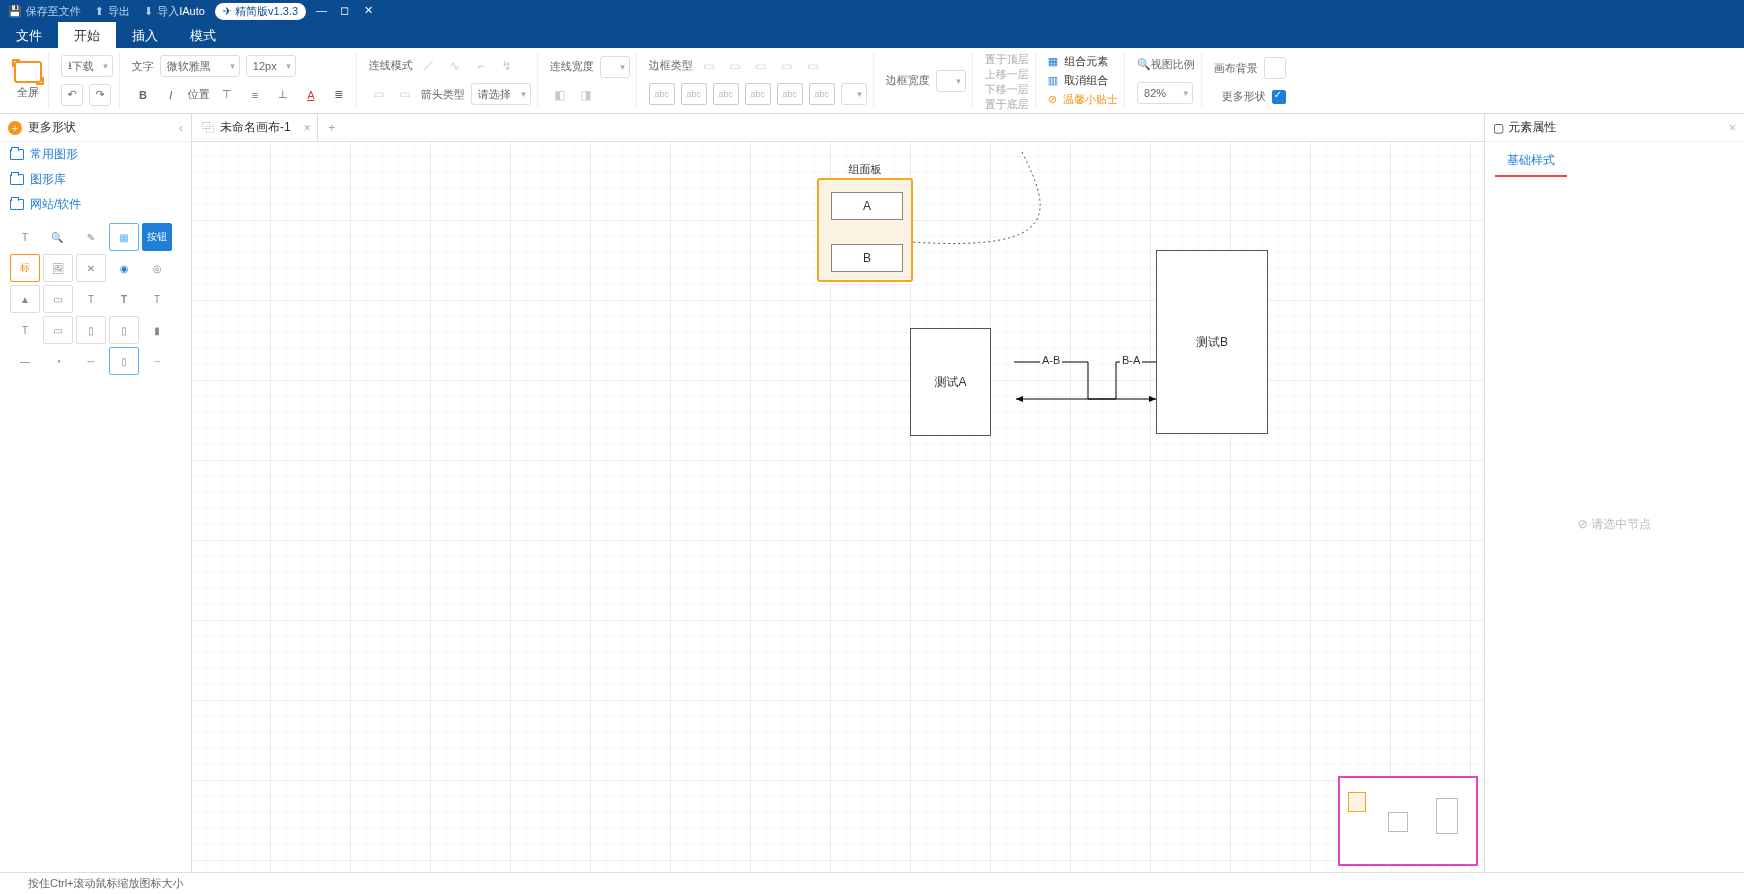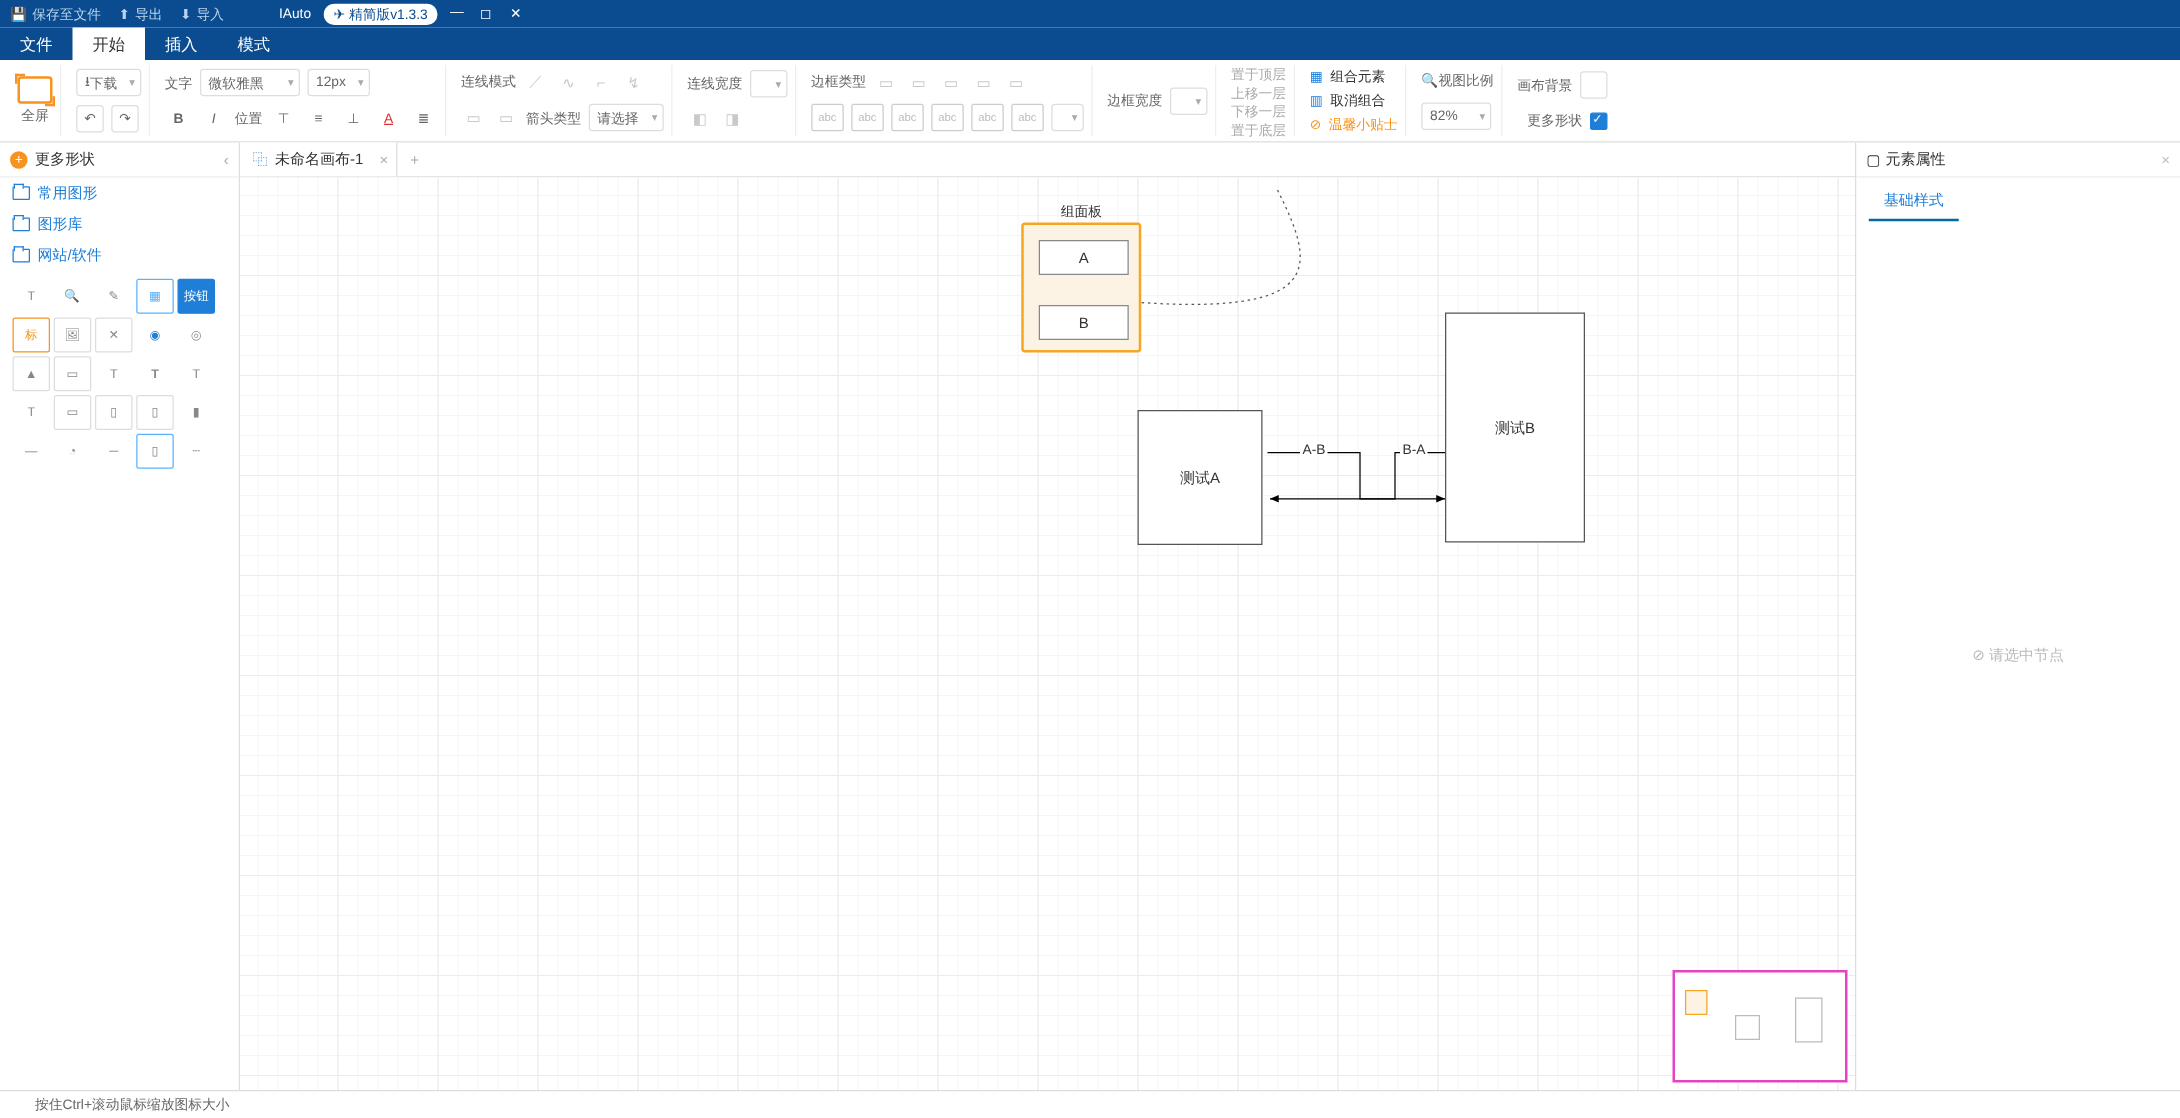--- a/index.html
+++ b/index.html
@@ -3,21 +3,21 @@
 <meta charset="utf-8">
 <style>
 * { margin:0; padding:0; box-sizing:border-box; font-family:"Microsoft YaHei","微软雅黑",sans-serif; }
 body { width:1744px; height:894px; overflow:hidden; background:#fff; font-size:12px; color:#333; }
 
 
 .titlebar { height:22px; background:#0b4b8f; color:#b8d4ee; display:flex; align-items:center; padding:0 8px; font-size:11px; }
 .titlebar .tb-left { display:flex; gap:14px; }
 .titlebar .tb-btn { display:flex; align-items:center; gap:4px; cursor:pointer; }
 .titlebar .tb-center { flex:1; text-align:center; color:#6fa8dc; }
-.titlebar .tb-right { display:flex; gap:10px; align-items:center;margin-left:44px; }
+.titlebar .tb-right { display:flex; gap:10px; align-items:center; }
 .wctrl { width:14px; height:14px; display:inline-block; }
 
 
 .menubar { height:26px; background:#0b4b8f; display:flex; align-items:flex-start; }
 .menubar .mleft { display:flex; }
 .menubar .mitem { padding:5px 16px; color:#fff; font-size:13px; cursor:pointer; }
 .menubar .mitem.active { background:#fff; color:#333; }
 .menubar .mright { margin-left:auto; display:flex; align-items:center; padding:0 10px 4px 0; gap:8px; }
 .version-pill { background:#fff; color:#0b4b8f; border-radius:10px; padding:1px 8px; font-size:11px; }
 
@@ -78,21 +78,21 @@
 .gp-item{position:absolute;border:1px solid #888;background:#fff;display:flex;align-items:center;justify-content:center;}
 .edge-label{position:absolute;font-size:11px;background:#fff;padding:0 2px;}
 svg.edges{position:absolute;inset:0;width:100%;height:100%;pointer-events:none;}
 
 .minimap{position:absolute;right:6px;bottom:6px;width:140px;height:90px;border:2px solid #e444c0;background:#fff;}
 .mm-box{position:absolute;border:1px solid #bbb;}
 
 .rightpanel { width:260px; border-left:1px solid #ddd; display:flex; flex-direction:column;}
 .rp-head{height:28px;border-bottom:1px solid #eee;display:flex;align-items:center;padding:0 8px;gap:4px;}
 .rp-close{margin-left:auto;color:#bbb;cursor:pointer;}
-.rp-tab{padding:6px 12px;color:#1e7ed8;border-bottom:2px solid #0369a1;width:fit-content;margin:4px 0 0 10px;}
+.rp-tab{padding:6px 12px;color:#1e7ed8;border-bottom:2px solid #ef4444;width:fit-content;margin:4px 0 0 10px;}
 .rp-empty{flex:1;display:flex;align-items:center;justify-content:center;color:#bbb;font-size:12px;}
 
 .statusbar{height:22px;border-top:1px solid #ddd;display:flex;align-items:center;padding:0 28px;font-size:11px;color:#666;}
 </style>
 </head>
 <body>
 
 <div class="titlebar">
   <div class="tb-left">
     <span class="tb-btn">💾 <span>保存至文件</span></span>
@@ -318,21 +318,21 @@
 
         <path d="M964,220 L924,220 L924,257 L824,257" stroke="#000" fill="none" marker-end="url(#ah)"></path>
       </svg>
 
       <div class="group-panel" style="left:625px;top:36px;width:96px;height:104px;">
         <div class="gp-title">组面板</div>
         <div class="gp-item" style="left:12px;top:12px;width:72px;height:28px;">A</div>
         <div class="gp-item" style="left:12px;top:64px;width:72px;height:28px;">B</div>
       </div>
 
-      <div class="node" style="left:718px;top:186px;width:100px;height:108px;">测试A</div>
+      <div class="node" style="left:718px;top:186px;width:81px;height:108px;">测试A</div>
       <div class="node" style="left:964px;top:108px;width:112px;height:184px;">测试B</div>
       <div class="edge-label" style="left:848px;top:212px;">A-B</div>
       <div class="edge-label" style="left:928px;top:212px;">B-A</div>
 
       <div class="minimap">
         <div class="mm-box" style="left:8px;top:14px;width:18px;height:20px;border-color:#f5a623;background:#fdf3e4;"></div>
         <div class="mm-box" style="left:48px;top:34px;width:20px;height:20px;"></div>
         <div class="mm-box" style="left:96px;top:20px;width:22px;height:36px;"></div>
       </div>
     </div>

